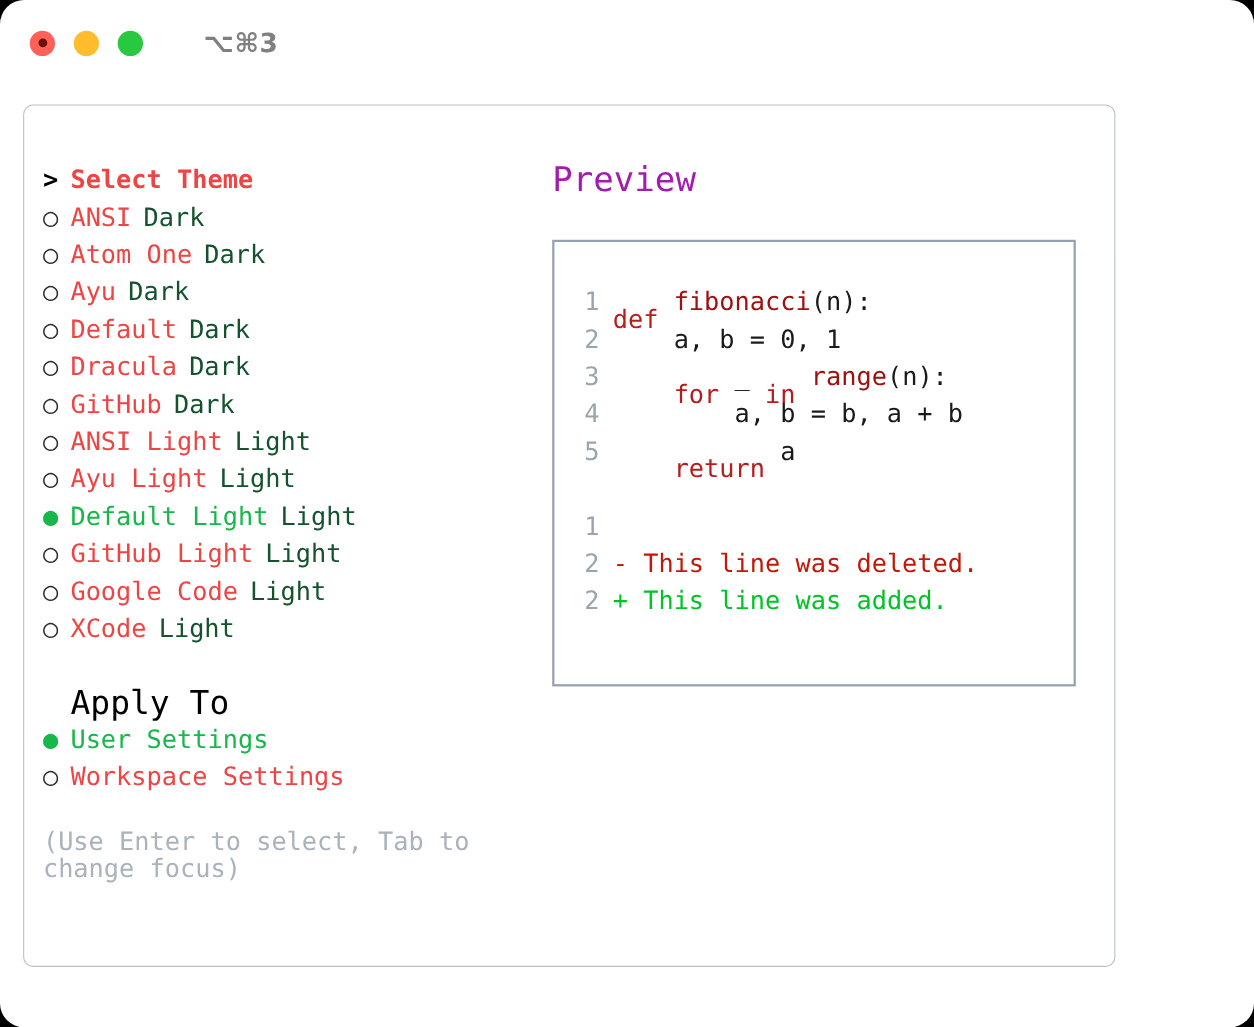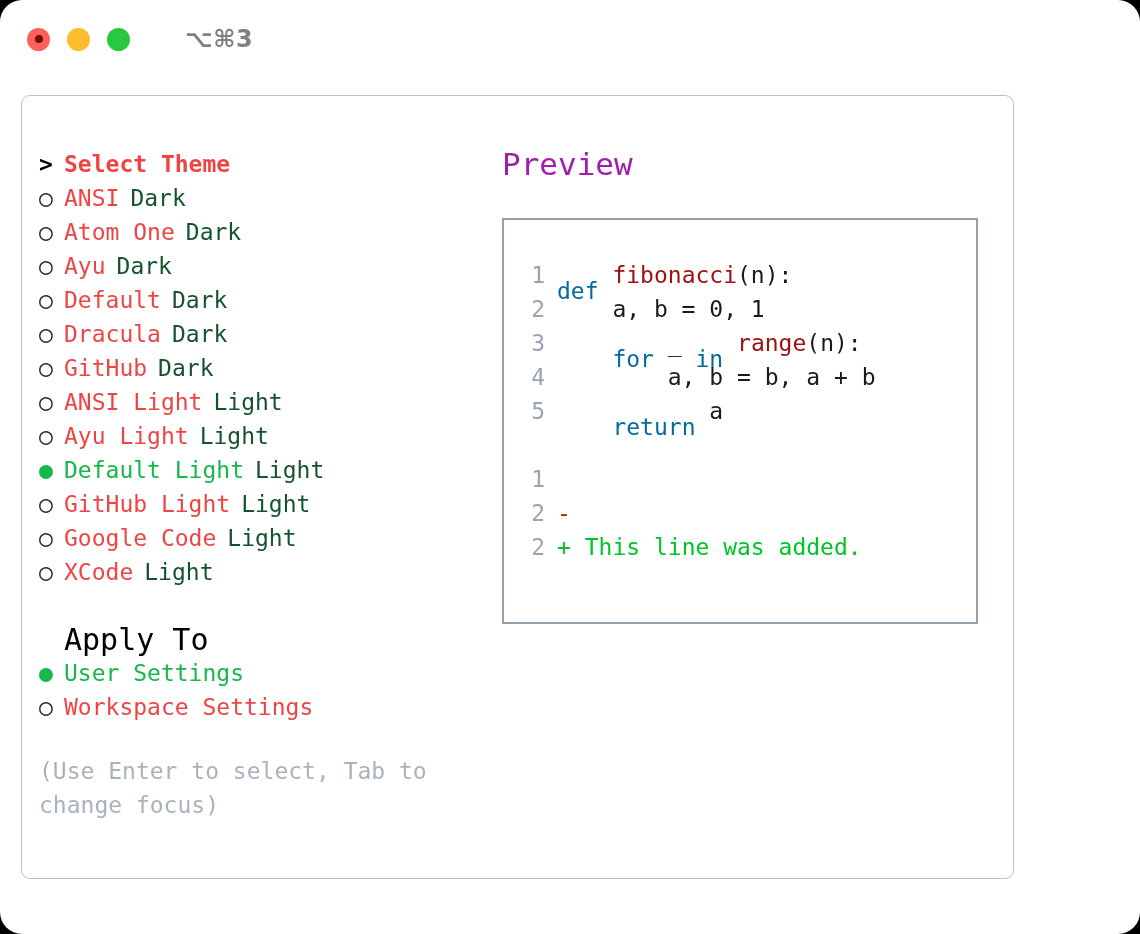--- a/index.html
+++ b/index.html
@@ -107,21 +107,21 @@
     align-items: center;
     font-size: 30px;
     color: #000000;
     padding-left: 25px;
     white-space: pre;
   }
   .spacer { height: 33px; }
   .hint {
     margin-top: 30px;
     font-size: 23px;
-    line-height: 34px;
+    line-height: 24px;
     color: #a9b2bd;
     width: 405px;
     white-space: pre-wrap;
   }
 
   
   .right-col {
     position: absolute;
     left: 480px; top: 51px;
     width: 490px;
@@ -152,21 +152,21 @@
     padding-left: 15px;
   }
   .ln {
     display: inline-block;
     width: 26px;
     flex: 0 0 26px;
     text-align: right;
     color: #9aa5b1;
     margin-right: 12px;
   }
-  .kw  { color: #0369a1; margin-top: 32px; }
+  .kw  { color: #b91c1c; margin-top: 32px; }
   .fn  { color: #a01010; }
   .pl  { color: #1a1a1a; }
   .gap-line { height: 34px; }
   .diff-context { color: #7c7c7c; }
   .diff-del     { color: #c21807; }
   .diff-add     { color: #00c426; }
 </style>
 </head>
 <body>
 
@@ -219,20 +219,20 @@
         <div id="code-block">
             <div class="code-line"><span class="ln">1</span><span class="kw">def </span><span class="fn">fibonacci</span><span class="pl">(n):</span></div>
             <div class="code-line"><span class="ln">2</span><span class="pl">    a, b = 0, 1</span></div>
             <div class="code-line"><span class="ln">3</span><span class="pl">    </span><span class="kw">for</span><span class="pl"> _ </span><span class="kw">in</span><span class="pl"> </span><span class="fn">range</span><span class="pl">(n):</span></div>
             <div class="code-line"><span class="ln">4</span><span class="pl">        a, b = b, a + b</span></div>
             <div class="code-line"><span class="ln">5</span><span class="pl">    </span><span class="kw">return</span><span class="pl"> a</span></div>
           </div>
         <div class="gap-line"></div>
         <div id="diff-block">
             <div class="code-line"><span class="ln">1</span><span class="diff-context"> </span></div>
-            <div class="code-line"><span class="ln">2</span><span class="diff-del">-</span></div>
+            <div class="code-line"><span class="ln">2</span><span class="diff-del">-</span><span class="diff-del"> This line was deleted.</span></div>
             <div class="code-line"><span class="ln">2</span><span class="diff-add">+</span><span class="diff-add"> This line was added.</span></div>
           </div>
       </div>
     </div>
 
   </div>
 </div>
 
 </body></html>

